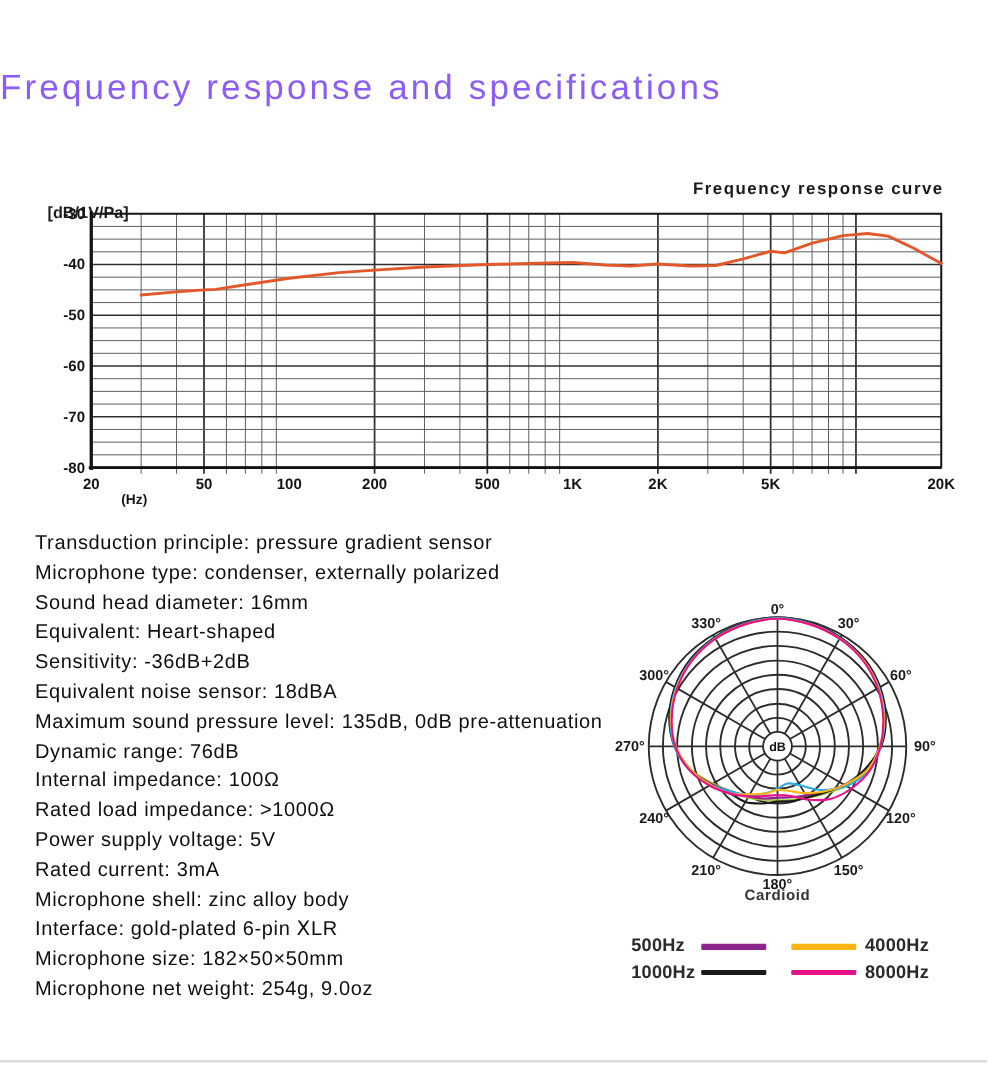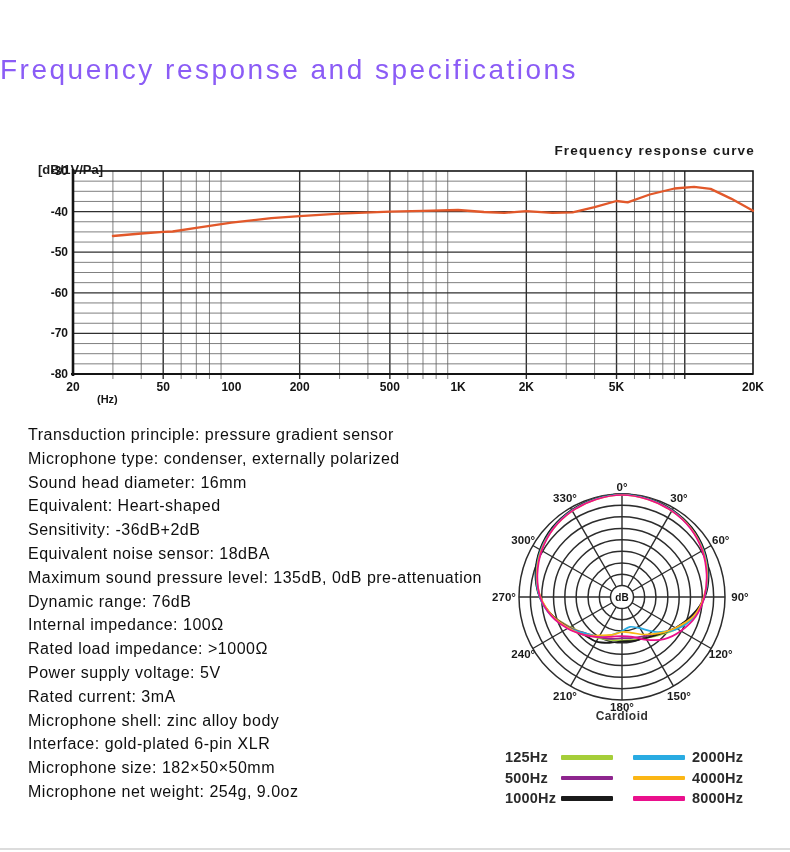--- a/index.html
+++ b/index.html
@@ -176,27 +176,20 @@
         <text x="12" y="133.00000000000003" text-anchor="middle" class="polar-lab">270°</text>
         <text x="31.273103968574006" y="75.99999999999999" text-anchor="middle" class="polar-lab">300°</text>
         <text x="72.99999999999994" y="34.27310396857402" text-anchor="middle" class="polar-lab">330°</text>
       </g>
     <text x="130" y="133" text-anchor="middle" class="polar-db">dB</text>
     <text x="130" y="252" text-anchor="middle" class="cardioid-cap">Cardioid</text>
   </svg>
 
   <div class="legend" id="legend">
       <div class="lg-row">
-        <span class="lg-label">125Hz</span>
-        <span class="lg-line" style="background: rgb(165, 206, 57);"></span>
-        <span class="lg-gap"></span>
-        <span class="lg-line" style="background: rgb(41, 171, 226);"></span>
-        <span class="lg-label rlab">2000Hz</span>
-      </div>
-      <div class="lg-row">
         <span class="lg-label">500Hz</span>
         <span class="lg-line" style="background: rgb(142, 37, 142);"></span>
         <span class="lg-gap"></span>
         <span class="lg-line" style="background: rgb(251, 182, 21);"></span>
         <span class="lg-label rlab">4000Hz</span>
       </div>
       <div class="lg-row">
         <span class="lg-label">1000Hz</span>
         <span class="lg-line" style="background: rgb(26, 26, 26);"></span>
         <span class="lg-gap"></span>

